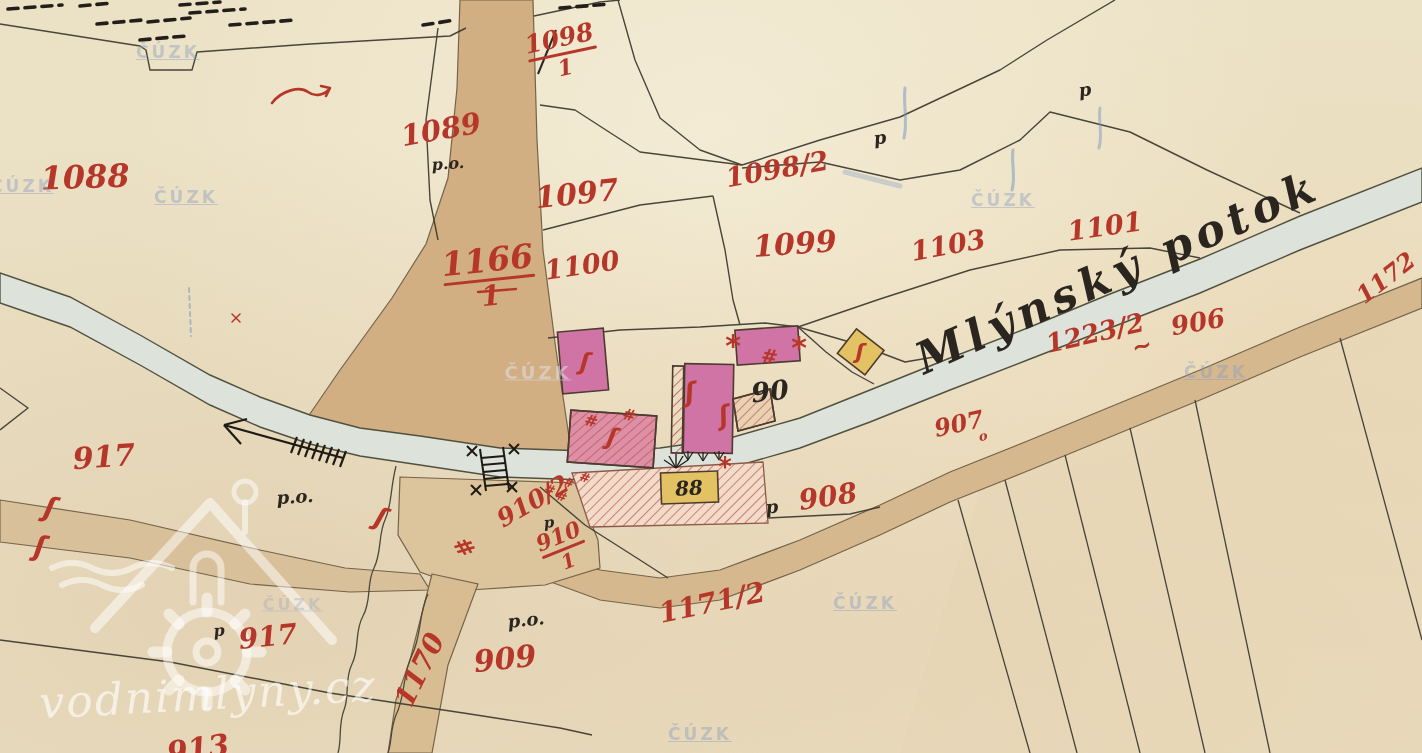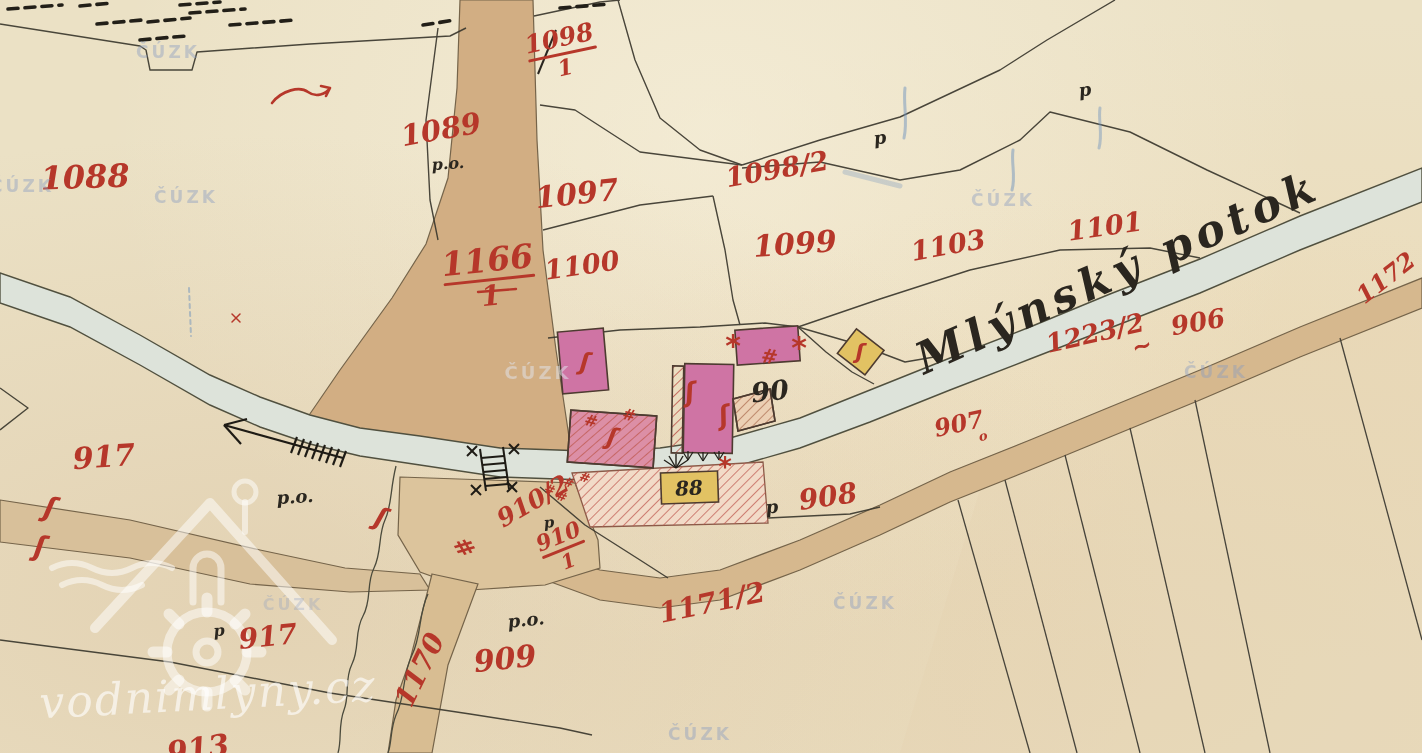--- a/index.html
+++ b/index.html
@@ -22,21 +22,21 @@
   .red{color:#b6372a;}
   .ink{color:#2a261f;}
   .mk{font-family:"DejaVu Sans",sans-serif;}
   .potok{font-weight:600;letter-spacing:6px;}
   .frac{display:flex;flex-direction:column;align-items:center;}
   .frac .num,.frac .den{line-height:1;}
   .frac .bar{height:3px;background:#b6372a;width:100%;margin:2px 0 1px 0;border-radius:2px;}
   .wm{
     position:absolute;font-family:"DejaVu Sans",sans-serif;font-weight:700;font-style:normal;
     color:rgba(136,156,192,.42);letter-spacing:3px;transform:translate(-50%,-50%);
-    white-space:nowrap;user-select:none;
+    white-space:nowrap;user-select:none;text-decoration:underline;
   }
   .site-wm{
     position:absolute;font-family:"DejaVu Serif",serif;font-style:italic;
     color:rgba(255,255,255,.62);letter-spacing:2px;white-space:nowrap;
     transform:translate(-50%,-50%) rotate(-3deg);user-select:none;
   }
 </style>
 </head>
 <body>
 

